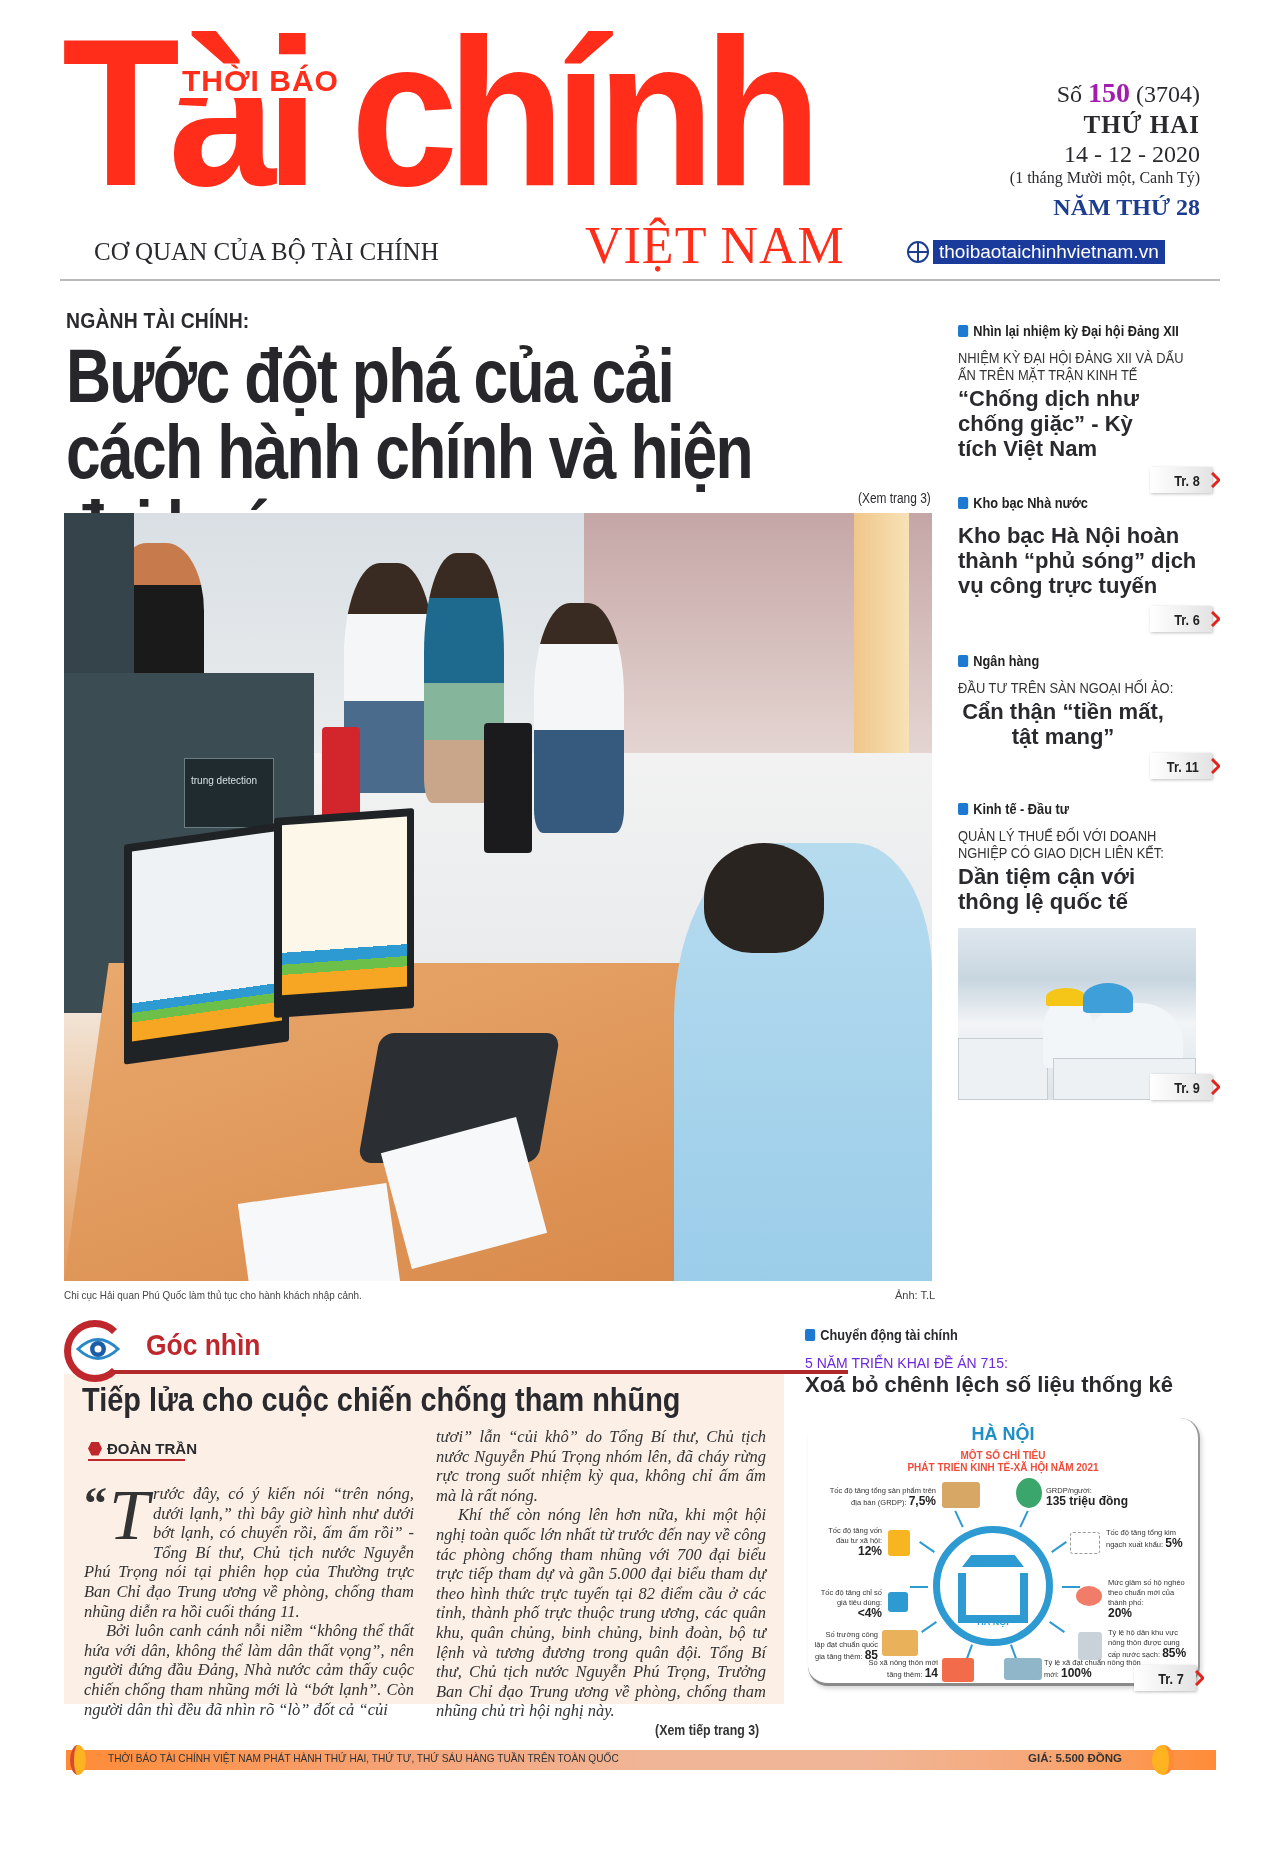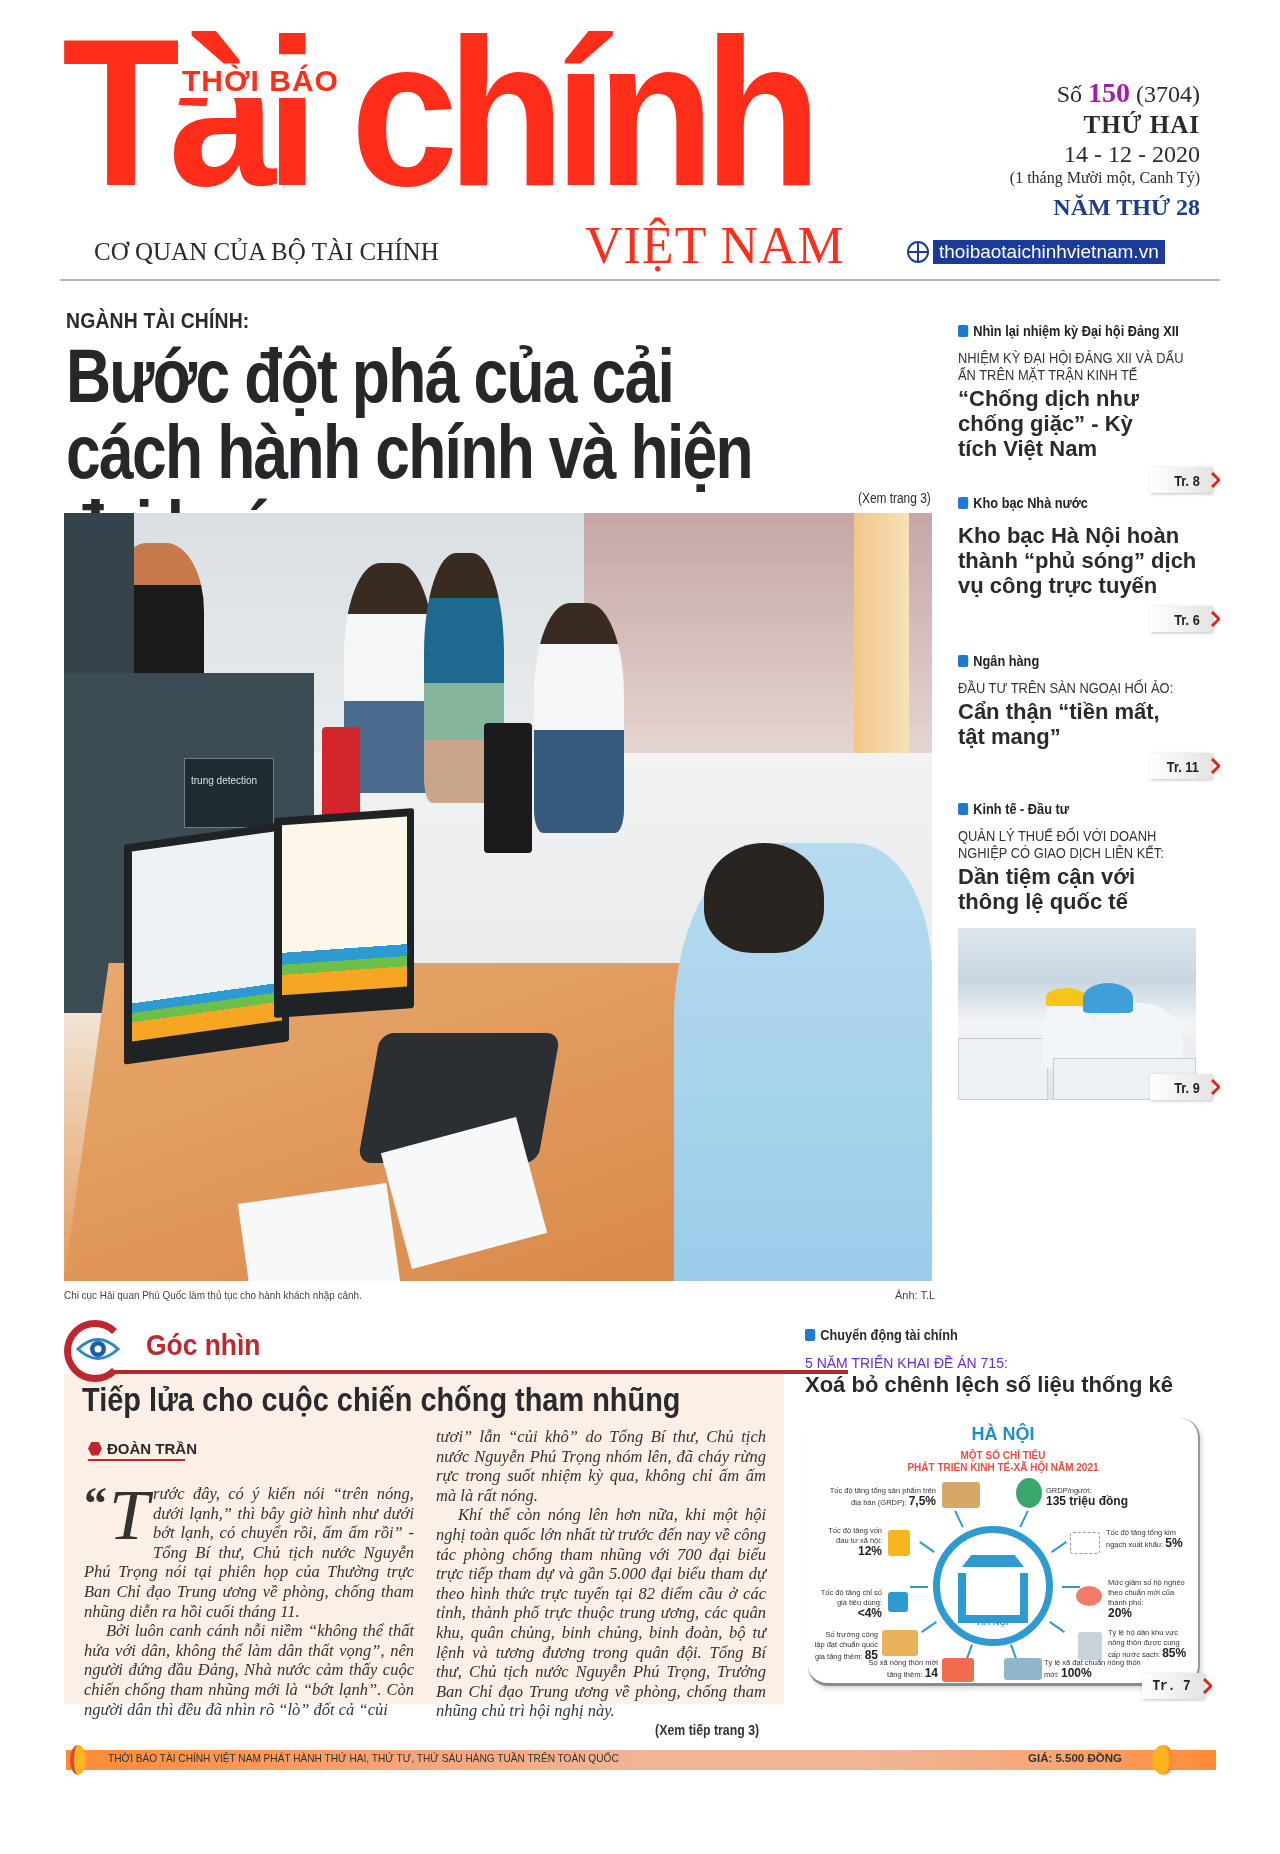--- a/index.html
+++ b/index.html
@@ -203,21 +203,21 @@
         </svg>
     </div>
   </div>
 
   <div class="sb-item" style="height:148px;">
     <div class="sb-cat">
         <span class="bullet-square"></span>
         <span>Ngân hàng</span>
       </div>
     <div class="sb-kicker">ĐẦU TƯ TRÊN SÀN NGOẠI HỐI ẢO:</div>
-    <div class="sb-title" style="width:210px;">Cẩn thận “tiền mất, tật mang”</div>
+    <div class="sb-title" style="width:210px;text-align:center;">Cẩn thận “tiền mất, tật mang”</div>
     <div class="page-ref" style="margin-top:4px;">
       <span class="page-ref-bg"></span>
       <span class="page-ref-label">Tr. 11</span>
       <svg class="chevron-right-icon" viewBox="0 0 9 16">
           <path d="M1 1 L8 8 L1 15" stroke="#e0231b" stroke-width="3" fill="none"></path>
         </svg>
     </div>
   </div>
 
   <div class="sb-item">
@@ -327,21 +327,21 @@
 
   <div class="stat" style="left:300px;top:210px;width:84px;"><span>Tỷ lệ hộ dân khu vực nông thôn được cung cấp nước sạch:</span> <span class="stat-val">85%</span></div>
   <div class="stat-icon" style="left:270px;top:214px;width:24px;height:28px;background:#c9d2d8;"></div>
 
   <div class="stat" style="left:50px;top:240px;width:80px;text-align:right;"><span>Số xã nông thôn mới tăng thêm:</span> <span class="stat-val">14</span></div>
   <div class="stat-icon" style="left:134px;top:240px;width:32px;height:24px;background:#f26b4a;"></div>
 
   <div class="stat" style="left:236px;top:240px;width:100px;"><span>Tỷ lệ xã đạt chuẩn nông thôn mới:</span> <span class="stat-val">100%</span></div>
   <div class="stat-icon" style="left:196px;top:240px;width:38px;height:22px;background:#8fb7c9;"></div>
 </div>
-<div class="page-ref info-pageref" style="position:absolute;margin:8px;font-family:Liberation Mono, monospace;">
+<div class="page-ref info-pageref" style="position:absolute;margin:0;">
   <span class="page-ref-bg"></span>
   <span class="page-ref-label">Tr. 7</span>
   <svg class="chevron-right-icon" viewBox="0 0 9 16">
       <path d="M1 1 L8 8 L1 15" stroke="#e0231b" stroke-width="3" fill="none"></path>
     </svg>
 </div>
 
 <div class="footer-bar"></div>
 <div class="footer-cap-left"></div>
 <div class="footer-cap-right"></div>

